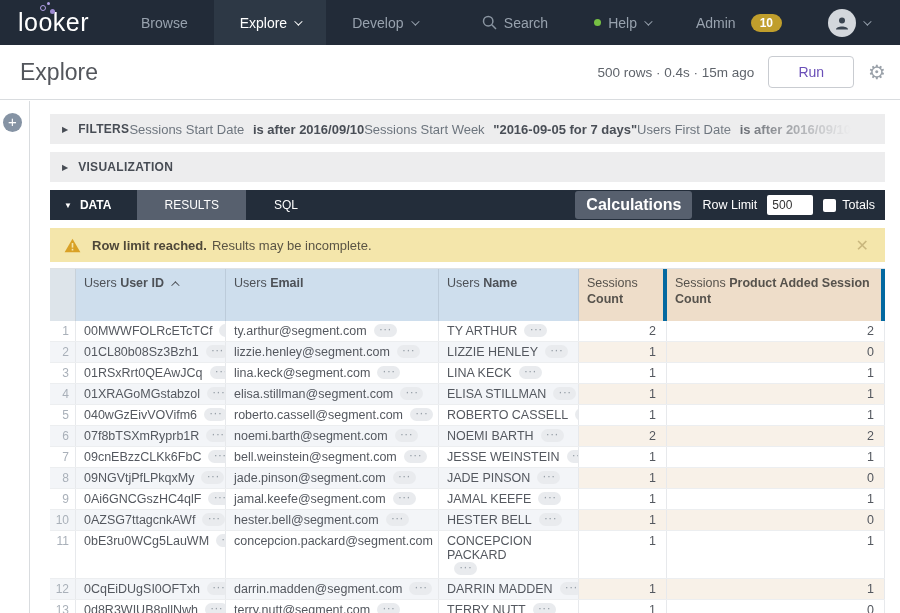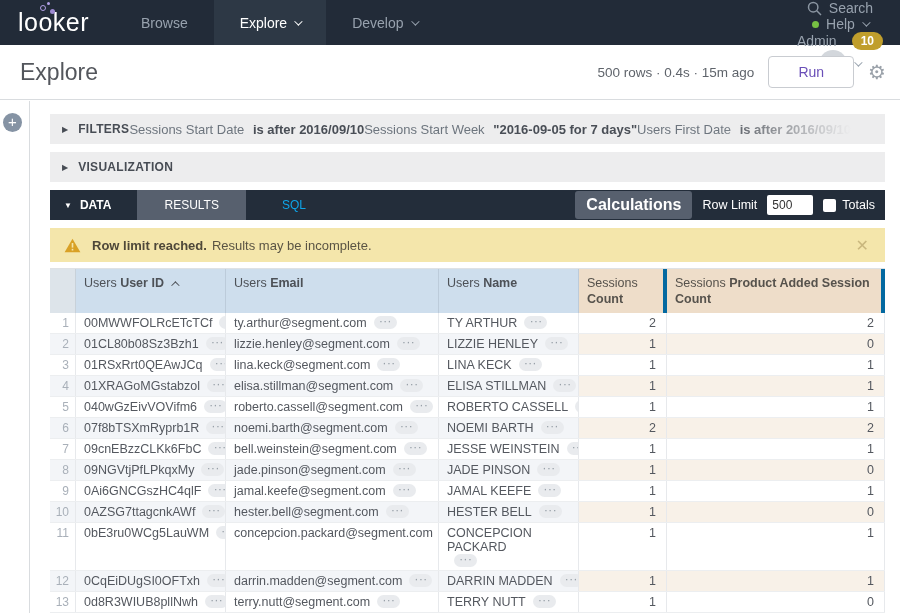--- a/index.html
+++ b/index.html
@@ -12,21 +12,21 @@
   .logo-text { color:#fff; font-size:25px; font-weight:400; letter-spacing:.5px; }
   .bub { position:absolute; border-radius:50%; }
   .b1 { width:6px; height:6px; border:1.5px solid #b3a0e6; left:40px; top:5px; }
   .b2 { width:5px; height:5px; background:#9c8ad0; left:50px; top:9px; }
   .b3 { width:3px; height:3px; background:#b3a0e6; left:47px; top:2px; }
   .nav-items { display:flex; align-items:stretch; }
   .nav-item { display:flex; align-items:center; gap:7px; padding:0 26px; font-size:14px; cursor:pointer; }
   .nav-item.active { background:#2d3845; color:#fff; }
   .chev { display:inline-block; width:6px; height:6px; border-right:1.5px solid currentColor;
     border-bottom:1.5px solid currentColor; transform:rotate(45deg) translateY(-2px); }
-  .nav-right { margin-left:auto; display:flex; align-items:center; gap:0; padding-right:0;flex-direction:column; }
+  .nav-right { margin-left:auto; display:flex; align-items:center; gap:12px; padding-right:14px; }
   .nav-right .nav-item { padding:0 17px; }
   .greendot { width:7px; height:7px; border-radius:50%; background:#76c043; }
   .badge { background:#c09e2c; color:#fff; font-size:12px; font-weight:bold; border-radius:9px;
     padding:2px 9px; margin-left:8px; }
   .avatar { width:28px; height:28px; border-radius:50%; background:#d3d7dc; display:flex;
     align-items:center; justify-content:center; }
 
   
   .page-header { height:55px; border-bottom:1px solid #d9dcdf; display:flex; align-items:center;
     padding:0 14px 0 20px; }
@@ -53,41 +53,41 @@
   .f-cond { color:#494e56; font-weight:bold; margin-left:5px; }
   .filters-fade { position:absolute; right:0; top:0; bottom:0; width:170px;
     background:linear-gradient(to right, rgba(237,237,238,0), #ededee 80%); }
 
   
   .databar { height:30px; background:#232d3a; display:flex; align-items:stretch; margin-bottom:8px; }
   .dtab { display:flex; align-items:center; font-size:12px; padding:0 22px; cursor:pointer; }
   .dtab-data { color:#fff; font-weight:bold; gap:8px; padding:0 26px 0 14px; }
   .dtab-data .tri { color:#fff; margin:0; }
   .dtab-results { background:#57606e; color:#fff; padding:0 27px; }
-  .dtab-sql { color:#0ea5e9; padding:0 36px; }
+  .dtab-sql { color:#ffffff; padding:0 28px; }
   .dbar-right { margin-left:auto; display:flex; align-items:center; gap:10px; padding-right:10px; }
   .calc-btn { background:#57606e; color:#fff; font-weight:bold; font-size:16px; border:none;
     border-radius:3px; padding:5px 11px; cursor:pointer; font-family:inherit; }
   .rl-label, .totals-label { color:#fff; font-size:12.5px; }
   .rl-input { width:46px; height:20px; border:none; border-radius:2px; font-size:12px;
     padding:0 5px; color:#333; font-family:inherit; }
   .checkbox { width:13px; height:13px; background:#fff; border-radius:2px; display:inline-block;
     cursor:pointer; margin-right:-4px; }
 
   
   .warnbar { height:34px; background:#f4e6ab; display:flex; align-items:center; padding:0 14px;
     margin-bottom:6px; font-size:13px; }
   .warn-icon { margin-right:11px; display:flex; }
   .warn-bold { font-weight:bold; color:#4e4839; margin-right:5px; }
   .warn-text { color:#5a5444; }
   .warn-close { margin-left:auto; color:#c9b77d; font-size:16px; cursor:pointer; padding-right:2px; }
 
   
   .table { border-top:1px solid #dfe2e5; }
-  .thead { display:flex; height:44px; }
+  .thead { display:flex; height:52px; }
   .hc { font-size:12.5px; padding:6px 8px; color:#4d5157; line-height:16px; overflow:hidden; }
   .hc .grp { font-weight:400; }
   .hc .fld { font-weight:bold; }
   .hc.dimh { background:#cedeed; border-right:1px solid #bccbda; }
   .hc.meash { background:#eeddc9; border-right:4px solid #0369a1; color:#56524c; }
   .hc.numh { background:#dde4ea; border-right:1px solid #c8d1d9; }
   .sort-chev { display:inline-block; width:6px; height:6px; border-right:1.5px solid #4d5157;
     border-top:1.5px solid #4d5157; transform:rotate(-45deg) translateY(2px); margin-left:7px; }
 
   .trow { display:flex; border-bottom:1px solid #eceef0; min-height:21px; }

